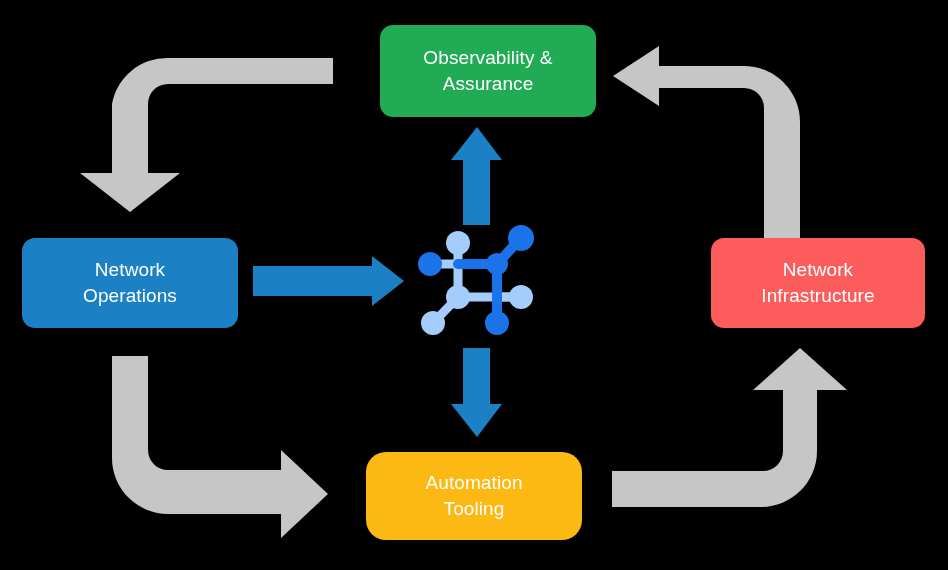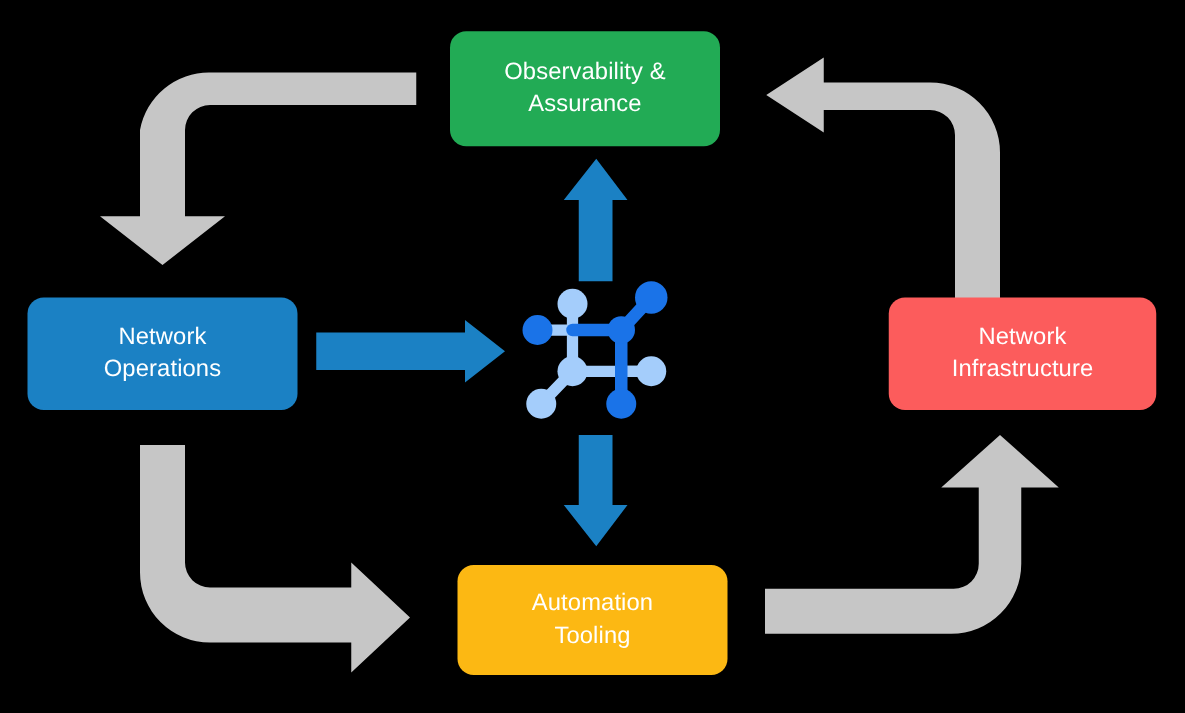--- a/index.html
+++ b/index.html
@@ -28,30 +28,30 @@
     font-weight: 400;
     letter-spacing: 0.1px;
     box-sizing: border-box;
     padding: 4px 10px;
   }
   .node-label {
     display: block;
     white-space: pre-line;
   }
   #box-observability {
-    left: 360px; top: 25px; width: 216px; height: 92px;
+    left: 380px; top: 25px; width: 216px; height: 92px;
   }
   #box-network-operations {
     left: 22px; top: 238px; width: 216px; height: 90px;
   }
   #box-network-infrastructure {
     left: 711px; top: 238px; width: 214px; height: 90px;
   }
   #box-automation-tooling {
-    left: 366px; top: 452px; width: 216px; height: 88px;
+    left: 366px; top: 452px; width: 216px; height: 88px; border-radius: 20px;
   }
   .svg-layer {
     position: absolute;
     left: 0; top: 0;
     width: 948px;
     height: 570px;
     pointer-events: none;
   }
   .svg-layer > * { pointer-events: auto; }
 </style>

